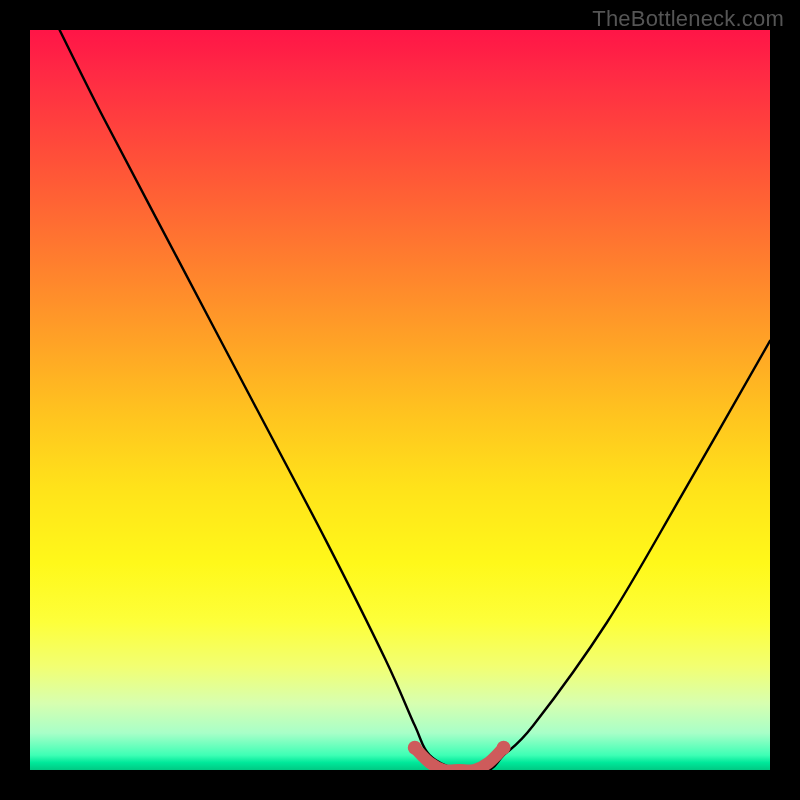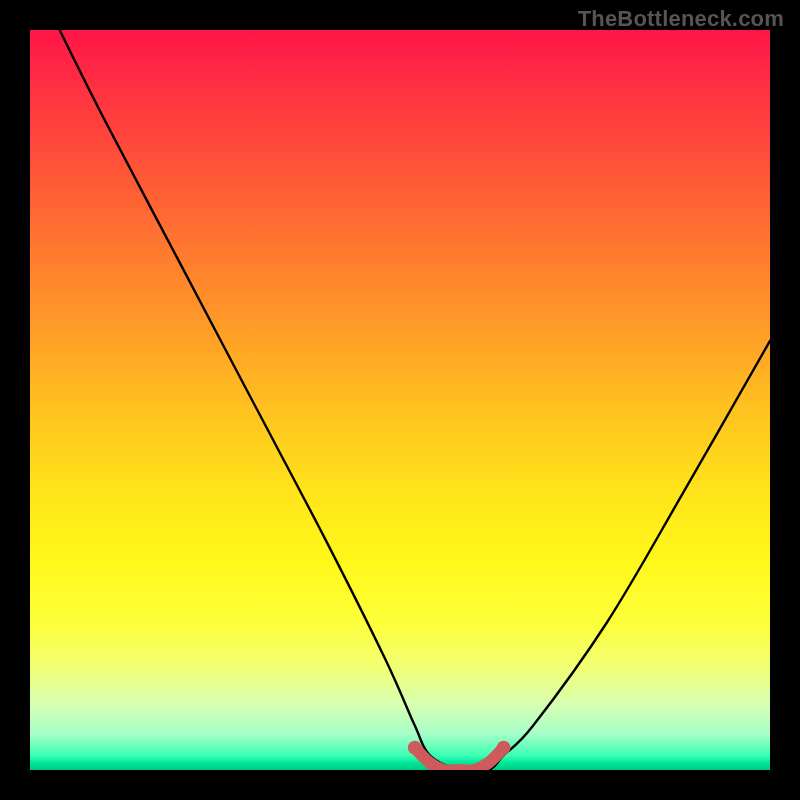--- a/index.html
+++ b/index.html
@@ -10,21 +10,21 @@
     position: relative;
     overflow: hidden;
     font-family: Arial, Helvetica, sans-serif;
   }
   .watermark {
     position: absolute;
     top: 6px;
     right: 16px;
     color: #555;
     font-size: 22px;
-    font-weight: 700;
+    font-weight: 400;
     z-index: 10;
     letter-spacing: 0.2px;
   }
   .plot-area {
     position: absolute;
     left: 30px;
     top: 30px;
     width: 740px;
     height: 740px;
     overflow: hidden;

